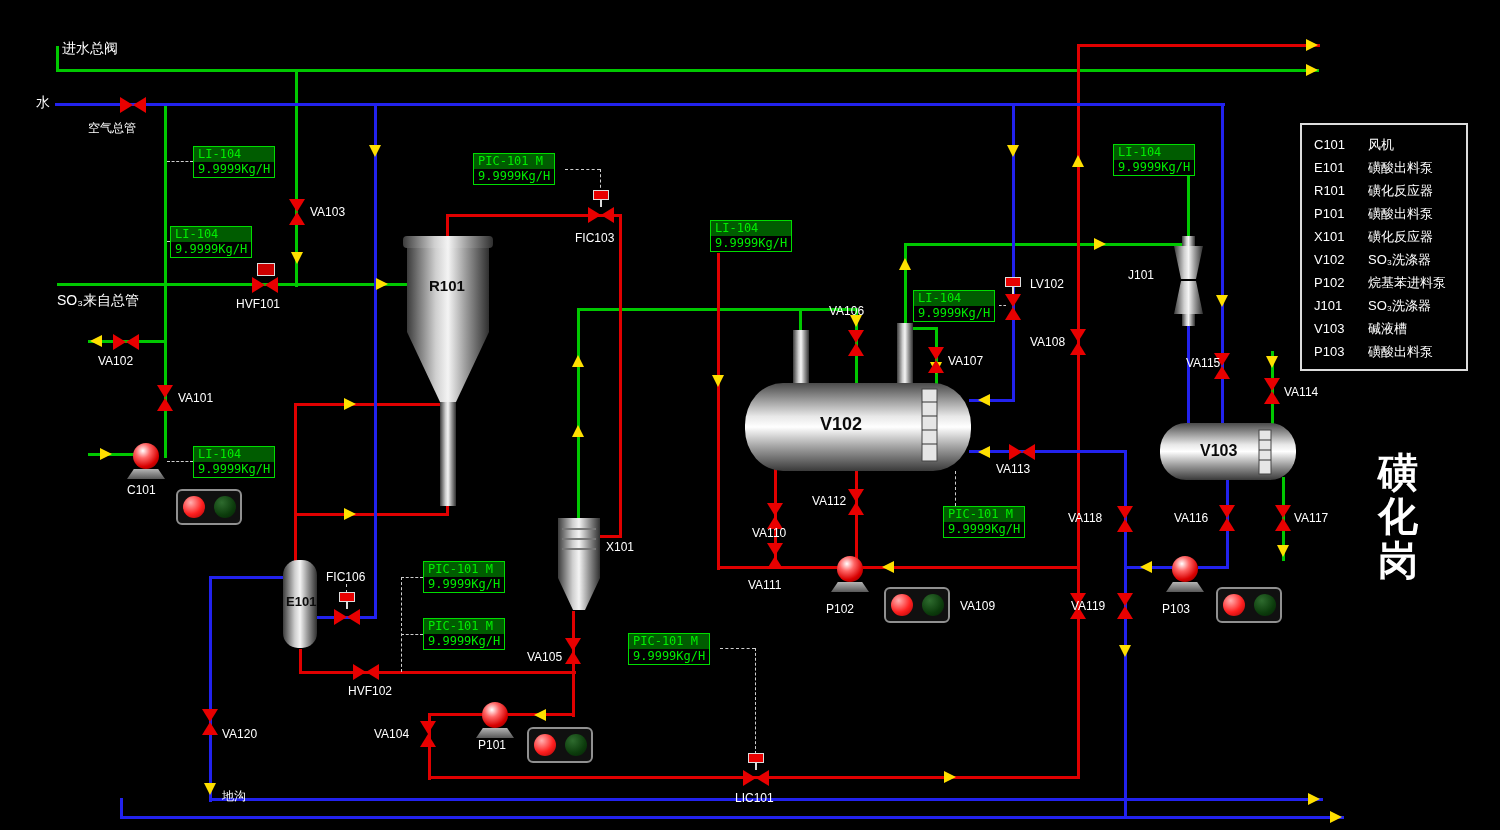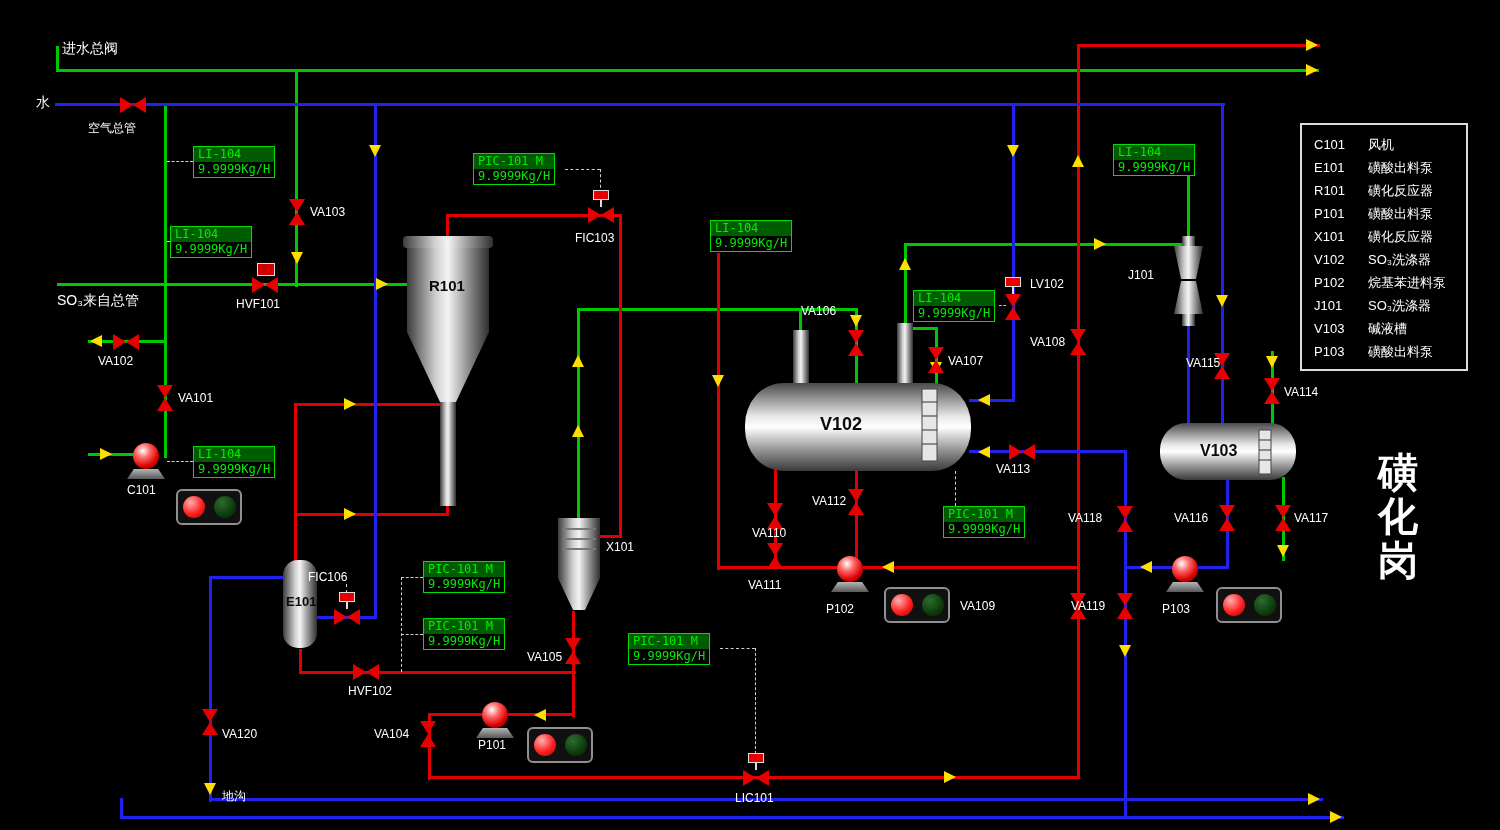--- a/index.html
+++ b/index.html
@@ -350,39 +350,39 @@
   <div class="lbl big" style="left:36px;top:94px">水</div>
   <div class="lbl" style="left:88px;top:120px">空气总管</div>
   <div class="lbl big" style="left:57px;top:292px">SO₃来自总管</div>
   <div class="lbl" style="left:222px;top:788px">地沟</div>
 
   <div class="lbl" style="left:236px;top:297px">HVF101</div>
   <div class="lbl" style="left:98px;top:354px">VA102</div>
   <div class="lbl" style="left:178px;top:391px">VA101</div>
   <div class="lbl" style="left:310px;top:205px">VA103</div>
   <div class="lbl" style="left:575px;top:231px">FIC103</div>
-  <div class="lbl" style="left:801px;top:304px">VA106</div>
+  <div class="lbl" style="left:829px;top:304px">VA106</div>
   <div class="lbl" style="left:948px;top:354px">VA107</div>
   <div class="lbl" style="left:1030px;top:277px">LV102</div>
   <div class="lbl" style="left:1030px;top:335px">VA108</div>
   <div class="lbl" style="left:1186px;top:356px">VA115</div>
   <div class="lbl" style="left:1284px;top:385px">VA114</div>
   <div class="lbl" style="left:996px;top:462px">VA113</div>
   <div class="lbl" style="left:812px;top:494px">VA112</div>
   <div class="lbl" style="left:752px;top:526px">VA110</div>
   <div class="lbl" style="left:748px;top:578px">VA111</div>
   <div class="lbl" style="left:960px;top:599px">VA109</div>
   <div class="lbl" style="left:1068px;top:511px">VA118</div>
   <div class="lbl" style="left:1071px;top:599px">VA119</div>
   <div class="lbl" style="left:1174px;top:511px">VA116</div>
   <div class="lbl" style="left:1294px;top:511px">VA117</div>
   <div class="lbl" style="left:374px;top:727px">VA104</div>
   <div class="lbl" style="left:527px;top:650px">VA105</div>
   <div class="lbl" style="left:348px;top:684px">HVF102</div>
-  <div class="lbl" style="left:308px;top:570px">FIC106</div>
+  <div class="lbl" style="left:326px;top:570px">FIC106</div>
   <div class="lbl" style="left:222px;top:727px">VA120</div>
   <div class="lbl" style="left:735px;top:791px">LIC101</div>
 
   <div class="lbl" style="left:127px;top:483px">C101</div>
   <div class="elbl" style="left:286px;top:594px">E101</div>
   <div class="elbl" style="left:429px;top:277px;font-size:15px">R101</div>
   <div class="lbl" style="left:478px;top:738px">P101</div>
   <div class="lbl" style="left:606px;top:540px">X101</div>
   <div class="elbl" style="left:820px;top:414px;font-size:18px">V102</div>
   <div class="lbl" style="left:826px;top:602px">P102</div>

